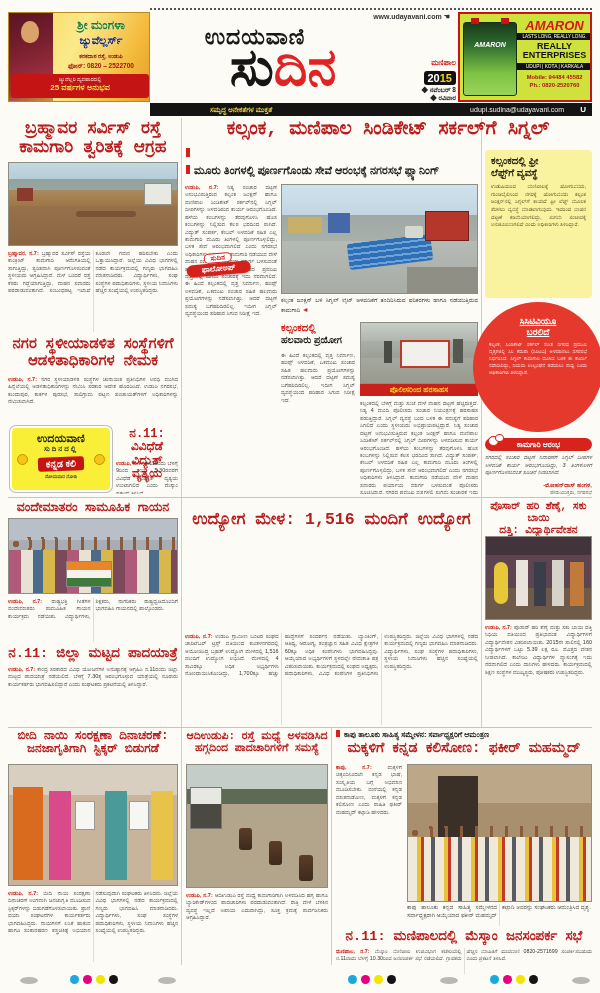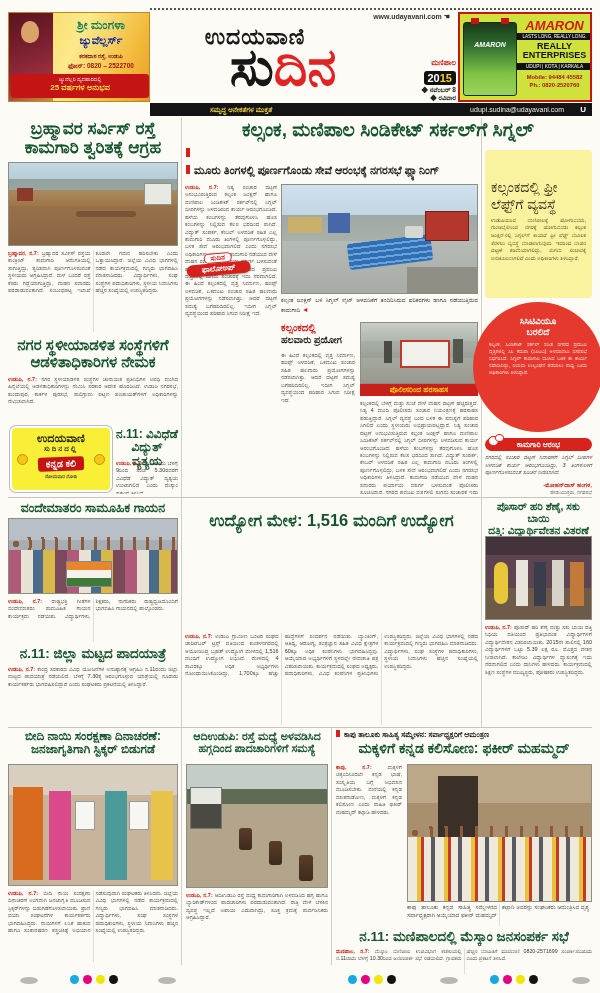--- a/index.html
+++ b/index.html
@@ -1,19 +1,19 @@
 <!DOCTYPE html>
 <html><head>
 <meta charset="utf-8">
 <style>
   html,body{margin:0;padding:0;background:#e8e8e2;}
   .page{position:relative;width:600px;height:993px;background:#fcfbf5;margin:0 auto;
         font-family:"Liberation Sans",sans-serif;overflow:hidden;}
   .abs{position:absolute;}
-  .hl{font-weight:bold;color:#14532d;text-align:center;line-height:1.12;}
+  .hl{font-weight:bold;color:#b91c1c;text-align:center;line-height:1.12;font-family:Liberation Mono, monospace;}
   .body-sm{font-size:5.5px;line-height:1.35;color:#3a3a3a;text-align:justify;overflow:hidden;}
   .cols2{column-count:2;column-gap:5px;column-rule:1px solid #ddd;}
   .cols3{column-count:3;column-gap:6px;column-rule:1px solid #ddd;}
   .dl{color:#c22016;font-weight:bold;}
   .vrule{position:absolute;width:1px;background:#cfcfc6;}
   .hrule{position:absolute;height:1px;background:#c6c6bc;}
   .ph{position:absolute;border:1px solid #8d8d84;box-sizing:border-box;overflow:hidden;}
   .ph *{position:absolute;}
 
   
@@ -64,24 +64,24 @@
   .badge .b-bot{display:block;background:#d6201c;color:#fff;font-weight:bold;font-size:8px;border-radius:7px;padding:1px 4px;margin-top:-1px;box-shadow:0 1px 2px rgba(0,0,0,.3);}
   .lead-caption{position:absolute;left:281px;top:297px;width:197px;font-size:6px;color:#222;line-height:1.3;text-align:justify;}
   .cap-arrow{color:#d6201c;font-size:7px;}
   .lead-sub{position:absolute;left:281px;top:322px;width:74px;line-height:1.2;}
   .lead-sub .s1{font-size:10px;font-weight:bold;color:#d6201c;display:block;}
   .lead-sub .s2{font-size:9.5px;font-weight:bold;color:#161616;display:block;}
   .ph2label{position:absolute;left:360px;top:384px;width:118px;height:12px;background:#c8201a;color:#ffd21e;font-size:7.5px;font-weight:bold;text-align:center;line-height:12px;}
 
   
   .side-yellow{position:absolute;left:485px;top:150px;width:107px;height:148px;background:#f9f3a0;border-radius:4px;padding:5px 6px;box-sizing:border-box;}
-  .side-yellow .t{font-size:14px;font-weight:normal;color:#2a2410;line-height:1.2;margin-top:24px;}
+  .side-yellow .t{font-size:10px;font-weight:bold;color:#2a2410;line-height:1.2;}
   .side-yellow .b{font-size:5.3px;color:#4a3c14;line-height:1.45;text-align:justify;margin-top:4px;}
   .side-circle{position:absolute;left:473px;top:302px;width:130px;height:130px;border-radius:50%;background:#e6392e;padding:14px 16px;box-sizing:border-box;text-align:center;}
-  .side-circle .t{font-size:9px;font-weight:bold;color:#fff;line-height:1.2;}
+  .side-circle .t{font-size:9px;font-weight:bold;color:#fff;line-height:1.2;text-decoration:underline;}
   .side-circle .b{font-size:5px;color:#ffecec;line-height:1.4;text-align:justify;margin-top:3px;}
   .q-bar{position:absolute;left:485px;top:438px;width:107px;height:13px;background:#d6231c;border-radius:7px;color:#fff;font-size:7.5px;font-weight:bold;text-align:center;line-height:13px;}
   .q-bub{position:absolute;left:488px;top:434px;width:16px;height:13px;}
   .q-bub i{position:absolute;background:#fff;border:1px solid #d6231c;border-radius:50%;}
   .q-bub .c1{left:0;top:2px;width:9px;height:8px;} .q-bub .c2{right:0;top:0;width:7px;height:6px;}
   .q-text{position:absolute;left:485px;top:454px;width:107px;font-size:5.5px;font-style:italic;color:#333;line-height:1.4;text-align:justify;}
   .q-auth{position:absolute;left:485px;top:482px;width:107px;text-align:right;font-size:6px;font-weight:bold;color:#c22016;}
   .q-role{position:absolute;left:485px;top:489px;width:107px;text-align:right;font-size:5.2px;color:#555;}
 
   

